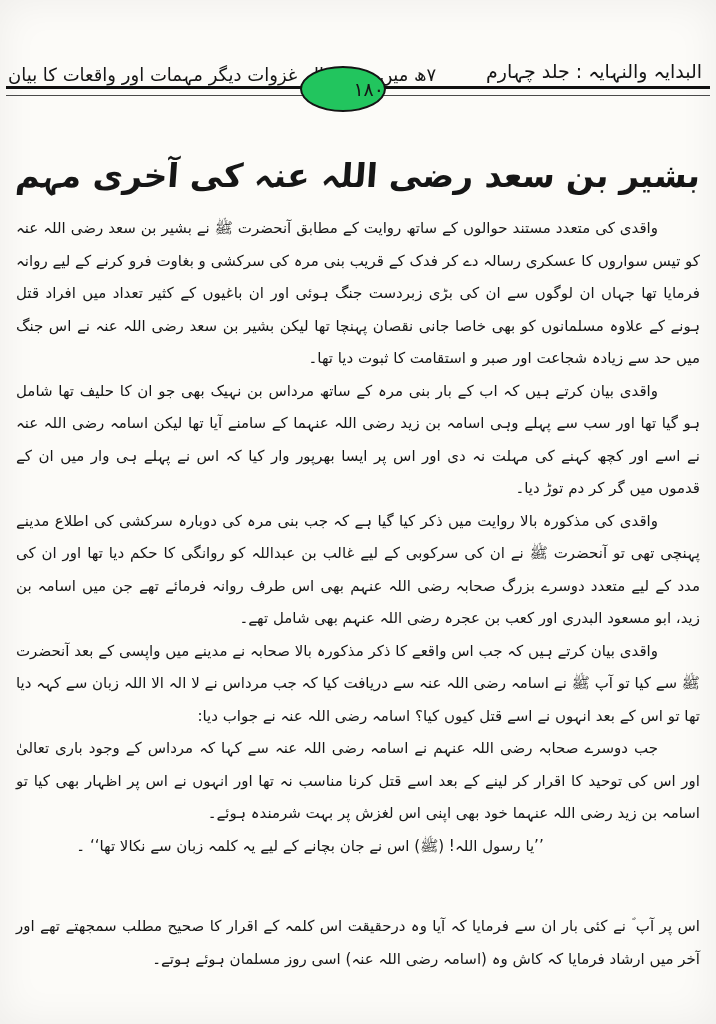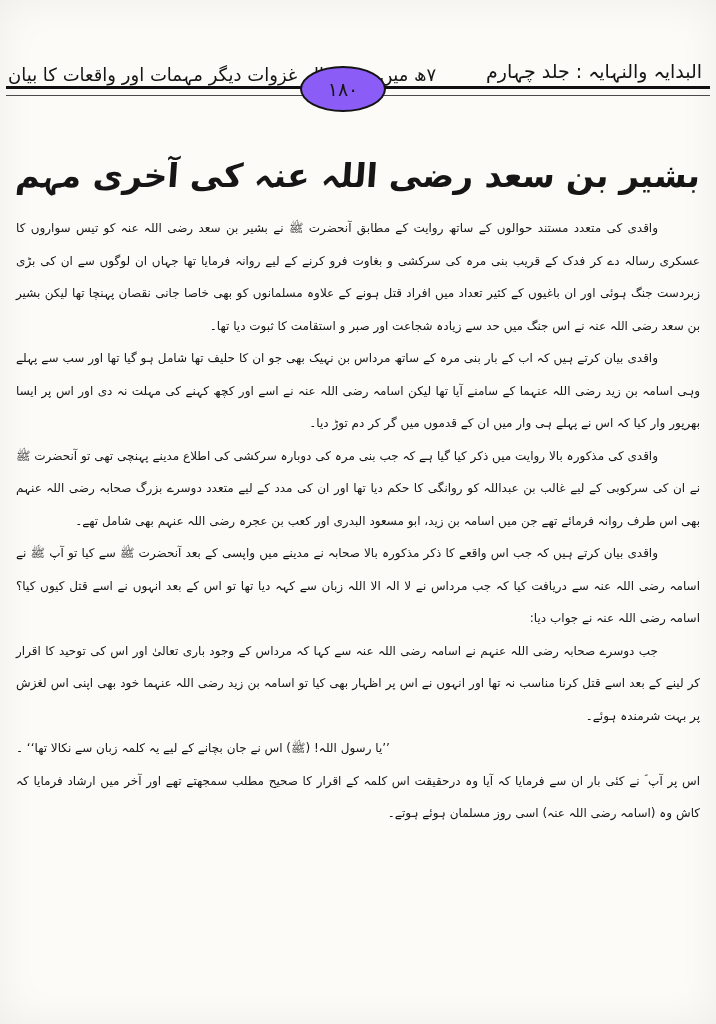--- a/index.html
+++ b/index.html
@@ -44,27 +44,27 @@
     border-top: 3px solid #101010;
     border-bottom: 1px solid #4a4a4a;
     z-index: 1;
   }
   .page-badge {
     position: absolute;
     top: 66px;
     left: 300px;
     width: 82px;
     height: 42px;
-    background: #8b5cf6;
+    background: #22c55e;
     border: 2px solid #141414;
     border-radius: 50%;
     z-index: 2;
     display: flex;
     align-items: center;
-    justify-content: center;
+    justify-content: flex-start;
     font-size: 19px;
     letter-spacing: 2px;
   }
   
   .main-title {
     position: absolute;
     top: 134px;
     left: 0;
     right: 0;
     text-align: center;
@@ -72,32 +72,32 @@
     font-weight: bold;
     transform: skewX(-4deg);
     letter-spacing: 1px;
   }
   
   .body-text {
     position: absolute;
     top: 212px;
     right: 16px;
     left: 16px;
-    font-size: 12px;
+    font-size: 15px;
     line-height: 32.5px;
     text-align: justify;
   }
   .body-text p {
     margin: 0;
     text-indent: 42px;
   }
-  .body-text p.no-indent { text-indent: 0; }
+  .body-text p.no-indent { text-indent: 0; margin-top: 48px; }
   .body-text p.quote {
     text-indent: 96px;
-    text-align: left;
+    text-align: center;
   }
 </style>
 </head>
 <body>
 
 <div class="page">
 
   <div class="hdr-right">البدایہ والنہایہ : جلد چہارم</div>
 
   <div class="hdr-left">۷ھ میں ہونے والے غزوات دیگر مہمات اور واقعات کا بیان</div>

